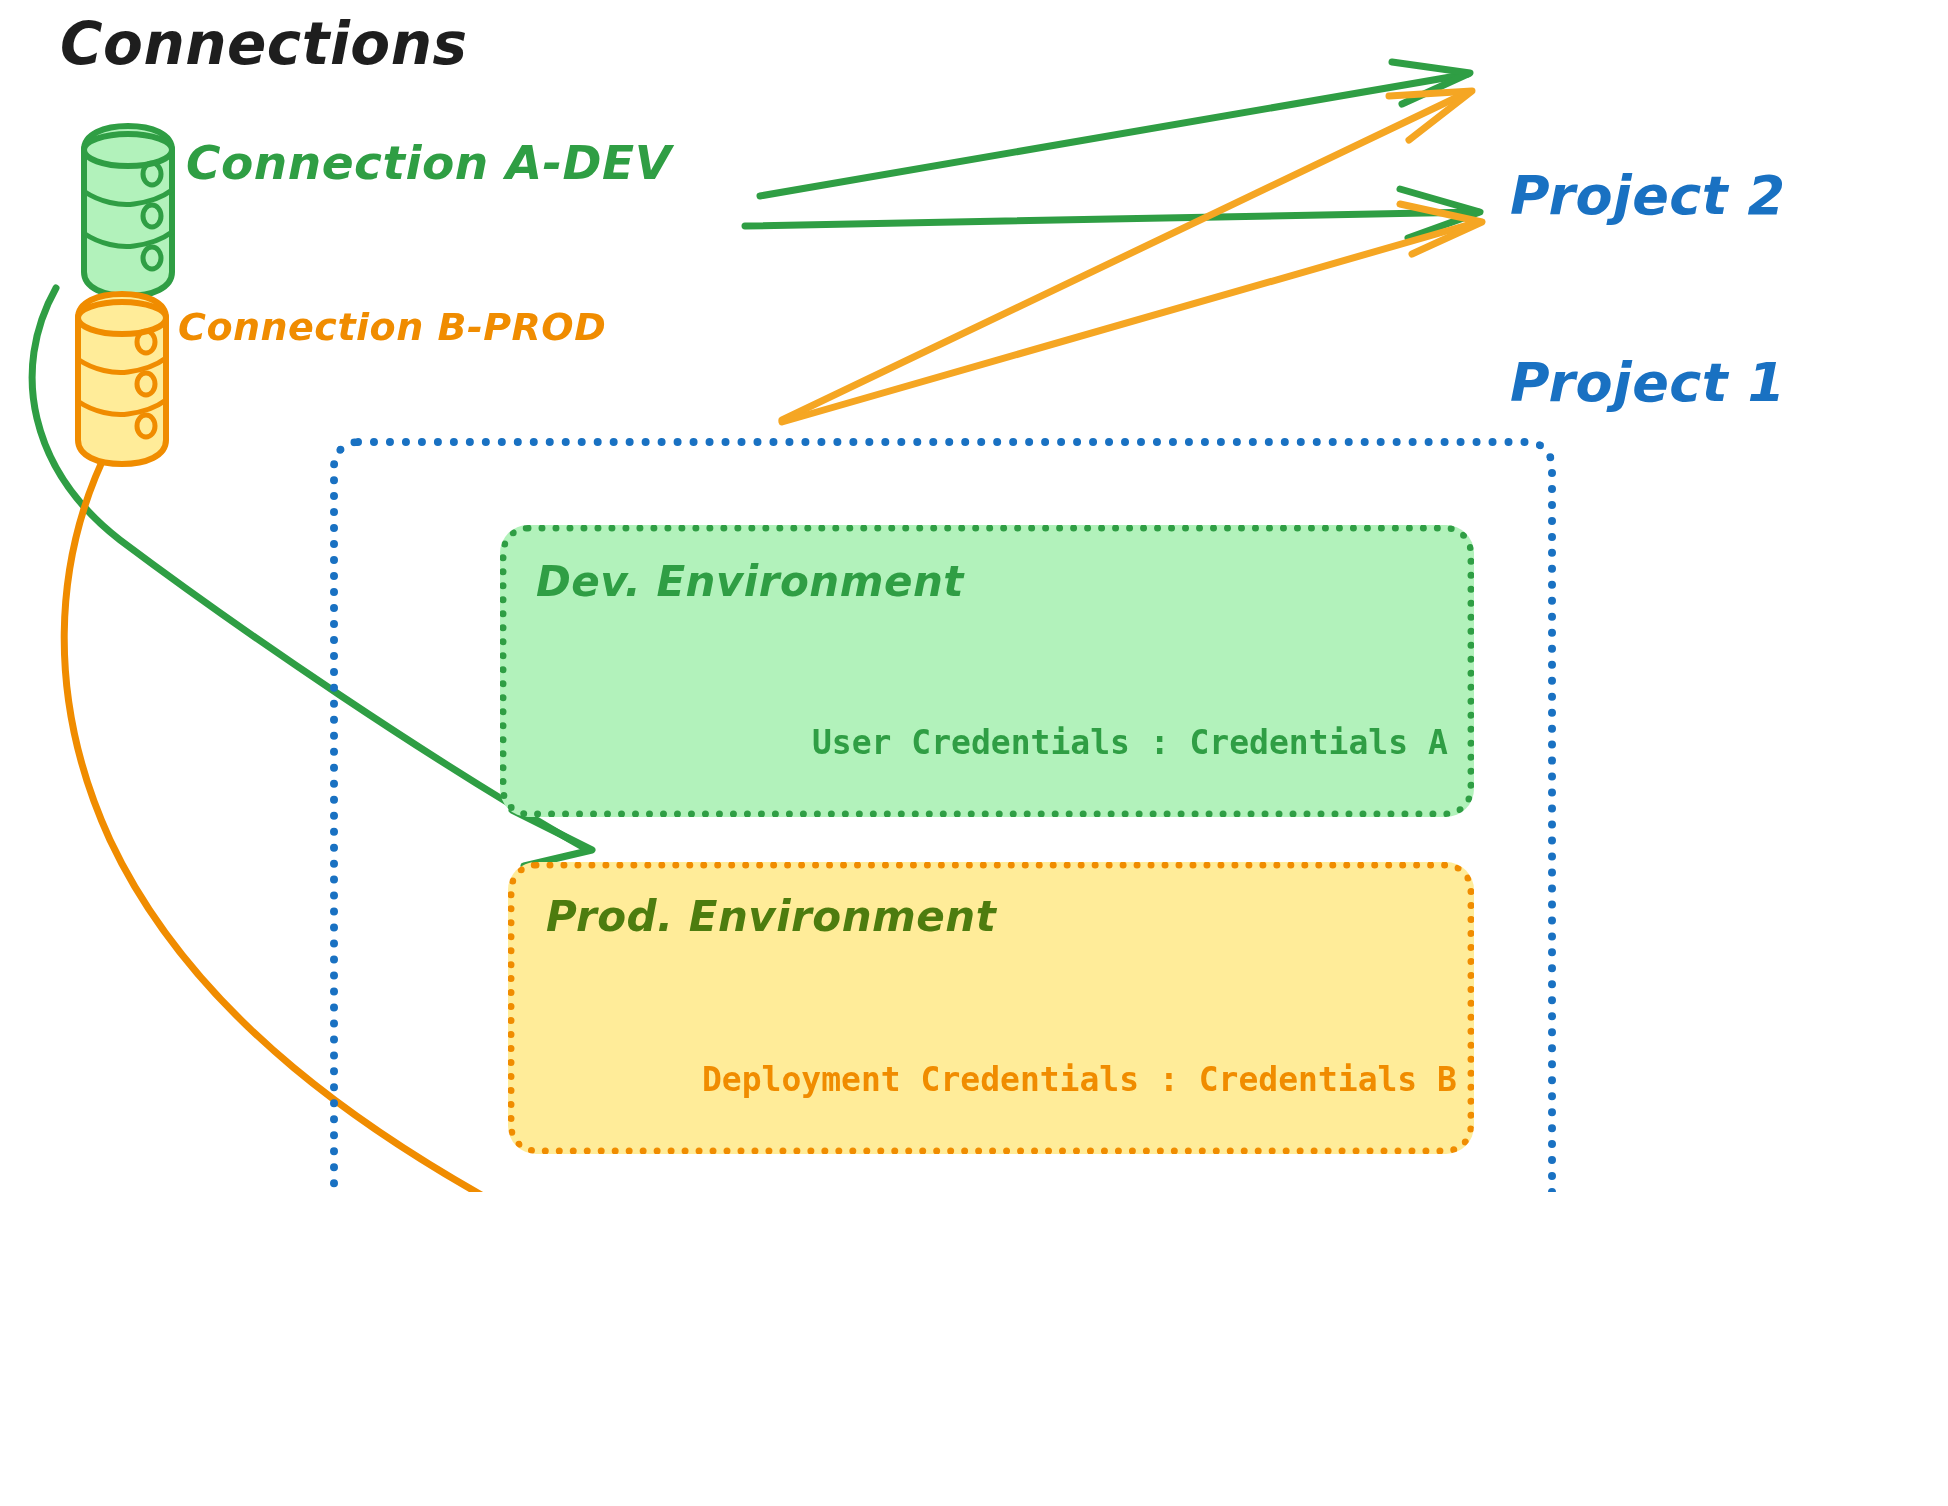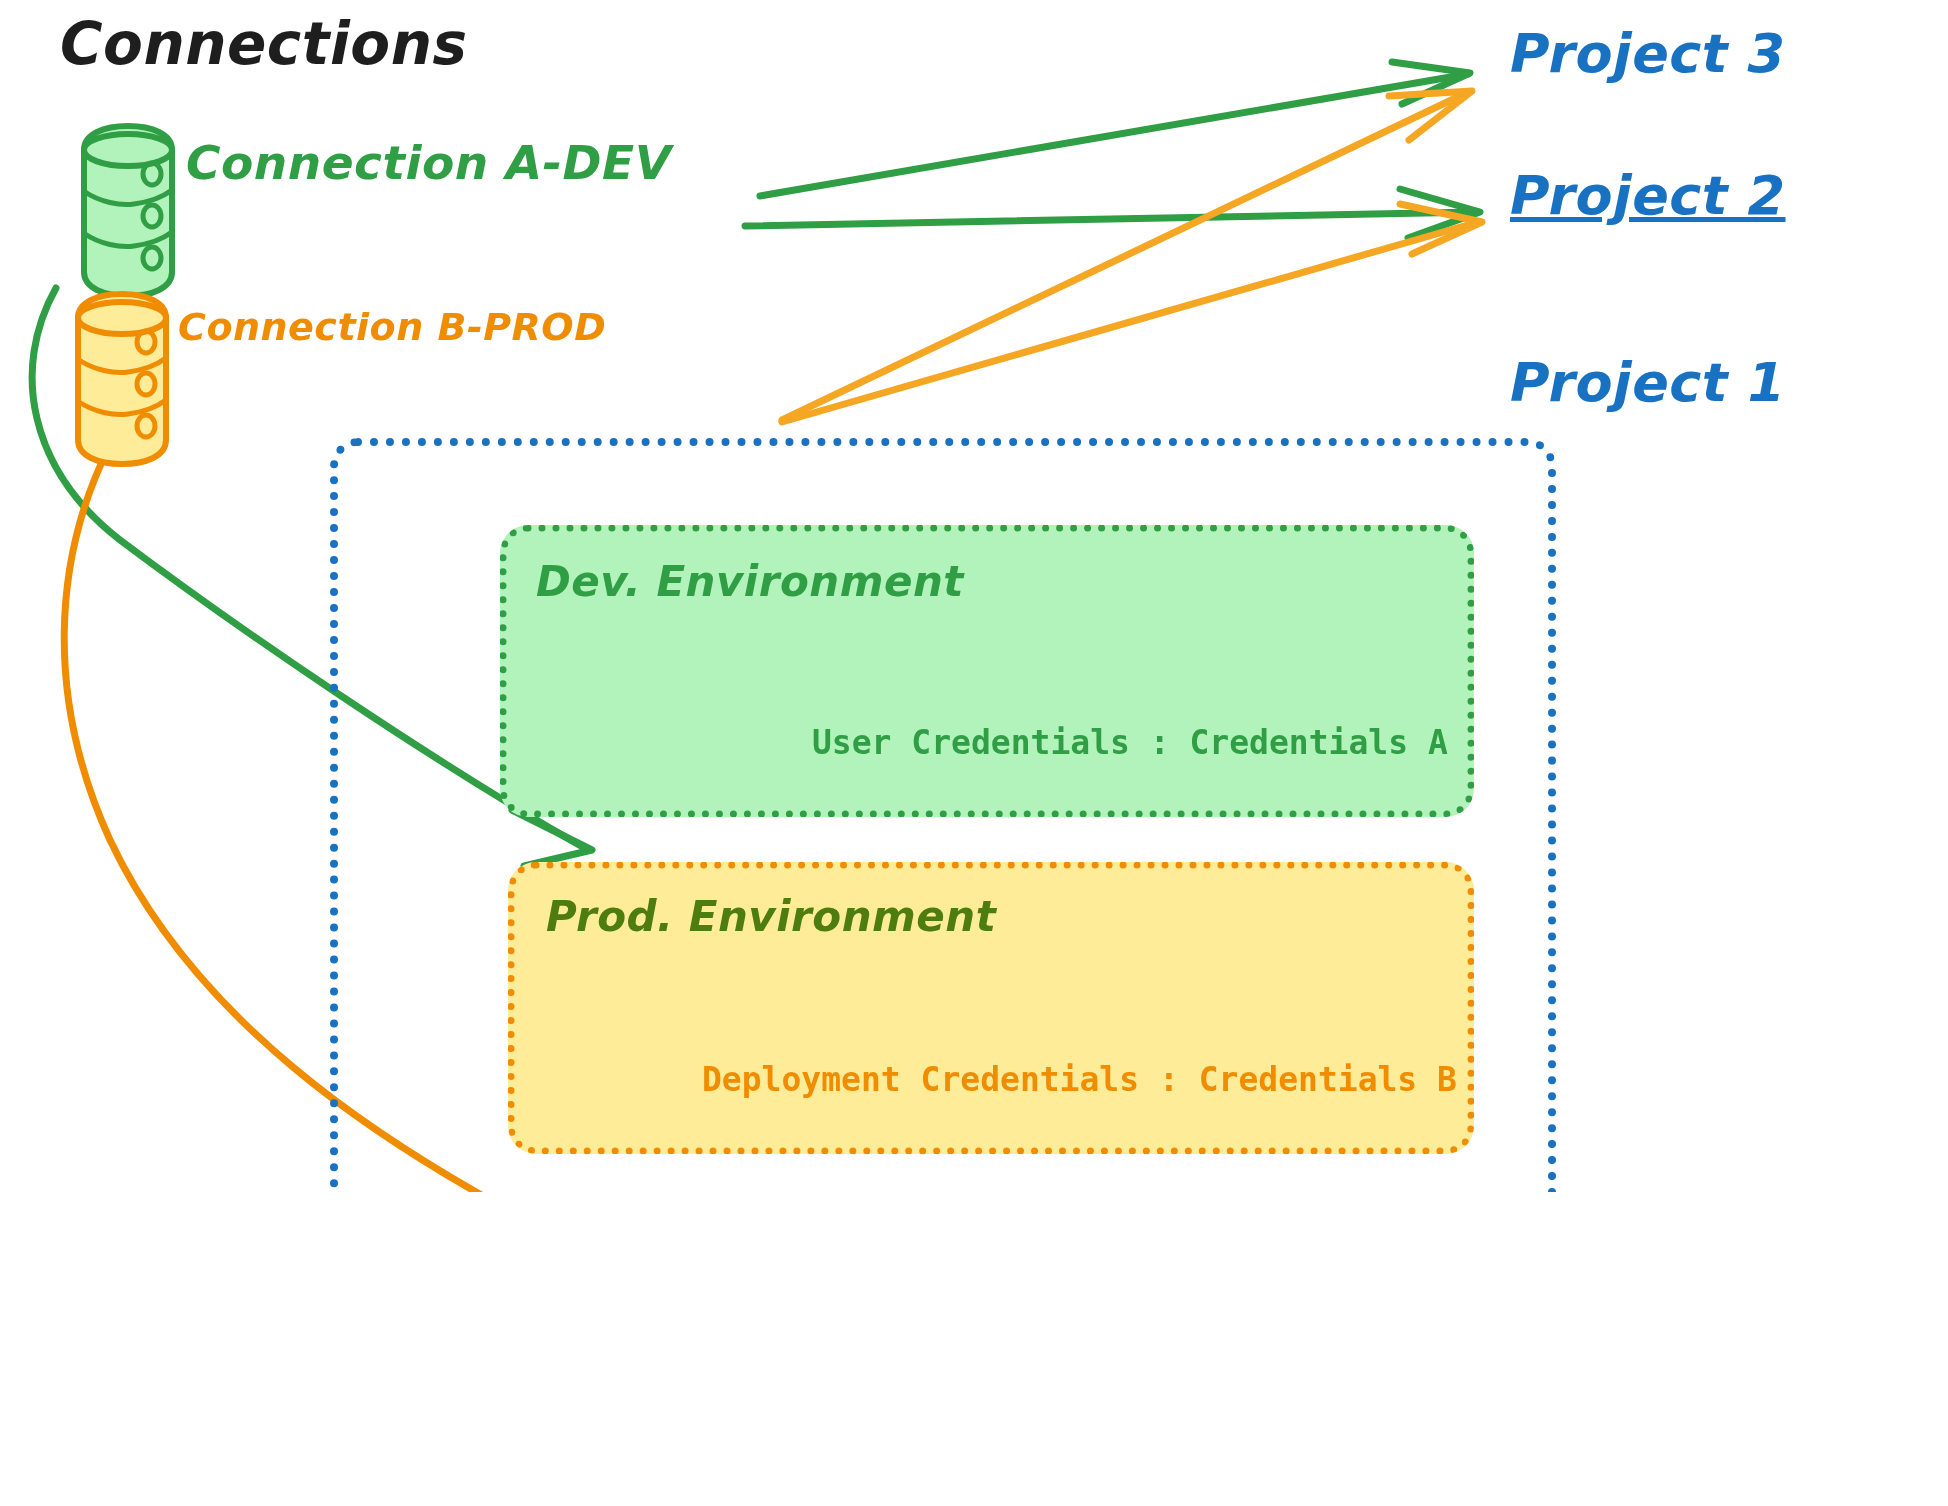--- a/index.html
+++ b/index.html
@@ -56,21 +56,21 @@
     left: 178px;
     top: 308px;
     font-size: 38px;
     color: #f08c00;
   }
   .project-label {
     font-size: 54px;
     color: #1971c2;
   }
   #label-project-3 { left: 1510px; top: 26px; }
-  #label-project-2 { left: 1510px; top: 168px; text-decoration: underline; }
+  #label-project-2 { left: 1510px; top: 168px; }
   #label-project-1 { left: 1510px; top: 340px; margin-top: 15px; }
 
   .env-box {
     position: absolute;
     border-radius: 28px;
   }
   #dev-env-box {
     left: 500px;
     top: 525px;
     width: 960px;
@@ -165,21 +165,20 @@
       <ellipse cx="146" cy="384" rx="9" ry="11" fill="none" stroke="#f08c00" stroke-width="5"></ellipse>
       <ellipse cx="146" cy="426" rx="9" ry="11" fill="none" stroke="#f08c00" stroke-width="5"></ellipse>
     </g>
   </svg>
 
   <div class="txt hand" id="title-connections">Connections</div>
 
   <div class="txt hand" id="label-conn-a">Connection A-DEV</div>
   <div class="txt hand" id="label-conn-b">Connection B-PROD</div>
 
-  <div class="txt hand project-label" id="label-project-3">Project 3</div>
   <div class="txt hand project-label" id="label-project-2">Project 2</div>
   <div class="txt hand project-label" id="label-project-1">Project 1</div>
 
   <div id="project1-container"></div>
 
   <div class="env-box" id="dev-env-box"></div>
   <div class="txt hand env-title" id="dev-env-title">Dev. Environment</div>
   <div class="txt mono cred-line" id="dev-cred">User Credentials : Credentials A</div>
 
   <div class="env-box" id="prod-env-box"></div>

